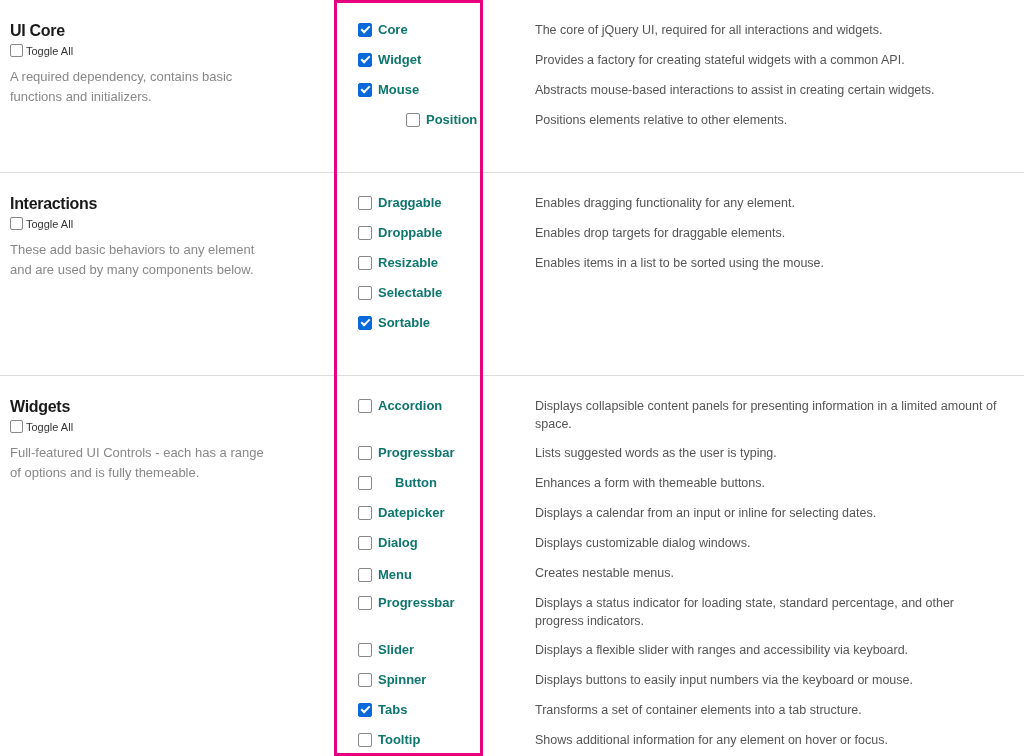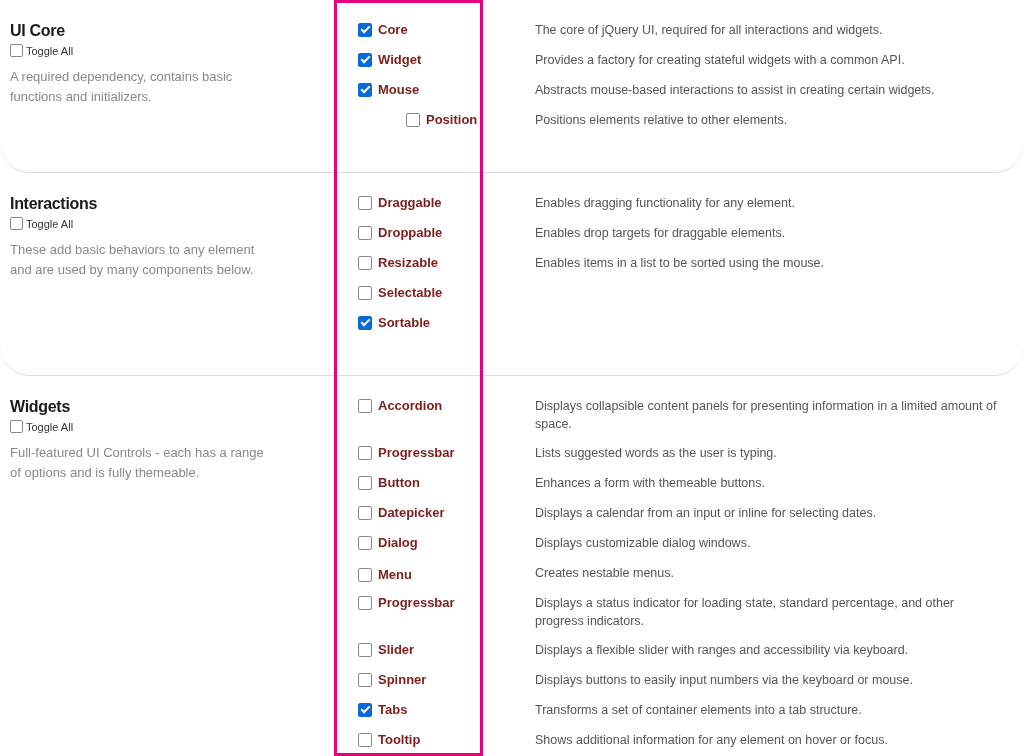--- a/index.html
+++ b/index.html
@@ -8,21 +8,20 @@
       font-size: 13px;
       color: #333;
       background: #fff;
       width: 1024px;
     }
     .section {
       display: flex;
       padding: 22px 10px 30px 10px;
       border-bottom: 1px solid #ddd;
       position: relative;
-      border-radius: 30px;
     }
     .section:last-child { border-bottom: none; }
     .left-col {
       width: 340px;
       flex-shrink: 0;
       padding-left: 0;
     }
     .section-title {
       font-size: 16px;
       font-weight: bold;
@@ -65,21 +64,21 @@
       margin-right: 6px;
       margin-top: 1px;
       width: 14px;
       height: 14px;
       accent-color: #0969da;
       cursor: pointer;
     }
     .checkbox-row label {
       font-size: 13px;
       font-weight: bold;
-      color: #7f1d1d;
+      color: #0f766e;
       cursor: pointer;
     }
     .right-col {
       flex: 1;
       padding-top: 0;
       padding-left: 30px;
       padding-right: 10px;
     }
     .desc-row {
       font-size: 12.5px;
@@ -219,21 +218,21 @@
         </div>
         <div class="middle-col">
           <div class="checkbox-row" style="min-height: 35px;">
             <input type="checkbox" style="">
             <label>Accordion</label>
           </div>
           <div class="checkbox-row" style="min-height: 18px;">
             <input type="checkbox" style="">
             <label>Progressbar</label>
           </div>
-          <div class="checkbox-row" style="min-height: 18px;">
+          <div class="checkbox-row" style="min-height: 18px; gap: 17px;">
             <input type="checkbox" style="">
             <label>Button</label>
           </div>
           <div class="checkbox-row" style="min-height: 18px;">
             <input type="checkbox" style="">
             <label>Datepicker</label>
           </div>
           <div class="checkbox-row" style="min-height: 18px;">
             <input type="checkbox" style="">
             <label>Dialog</label>

